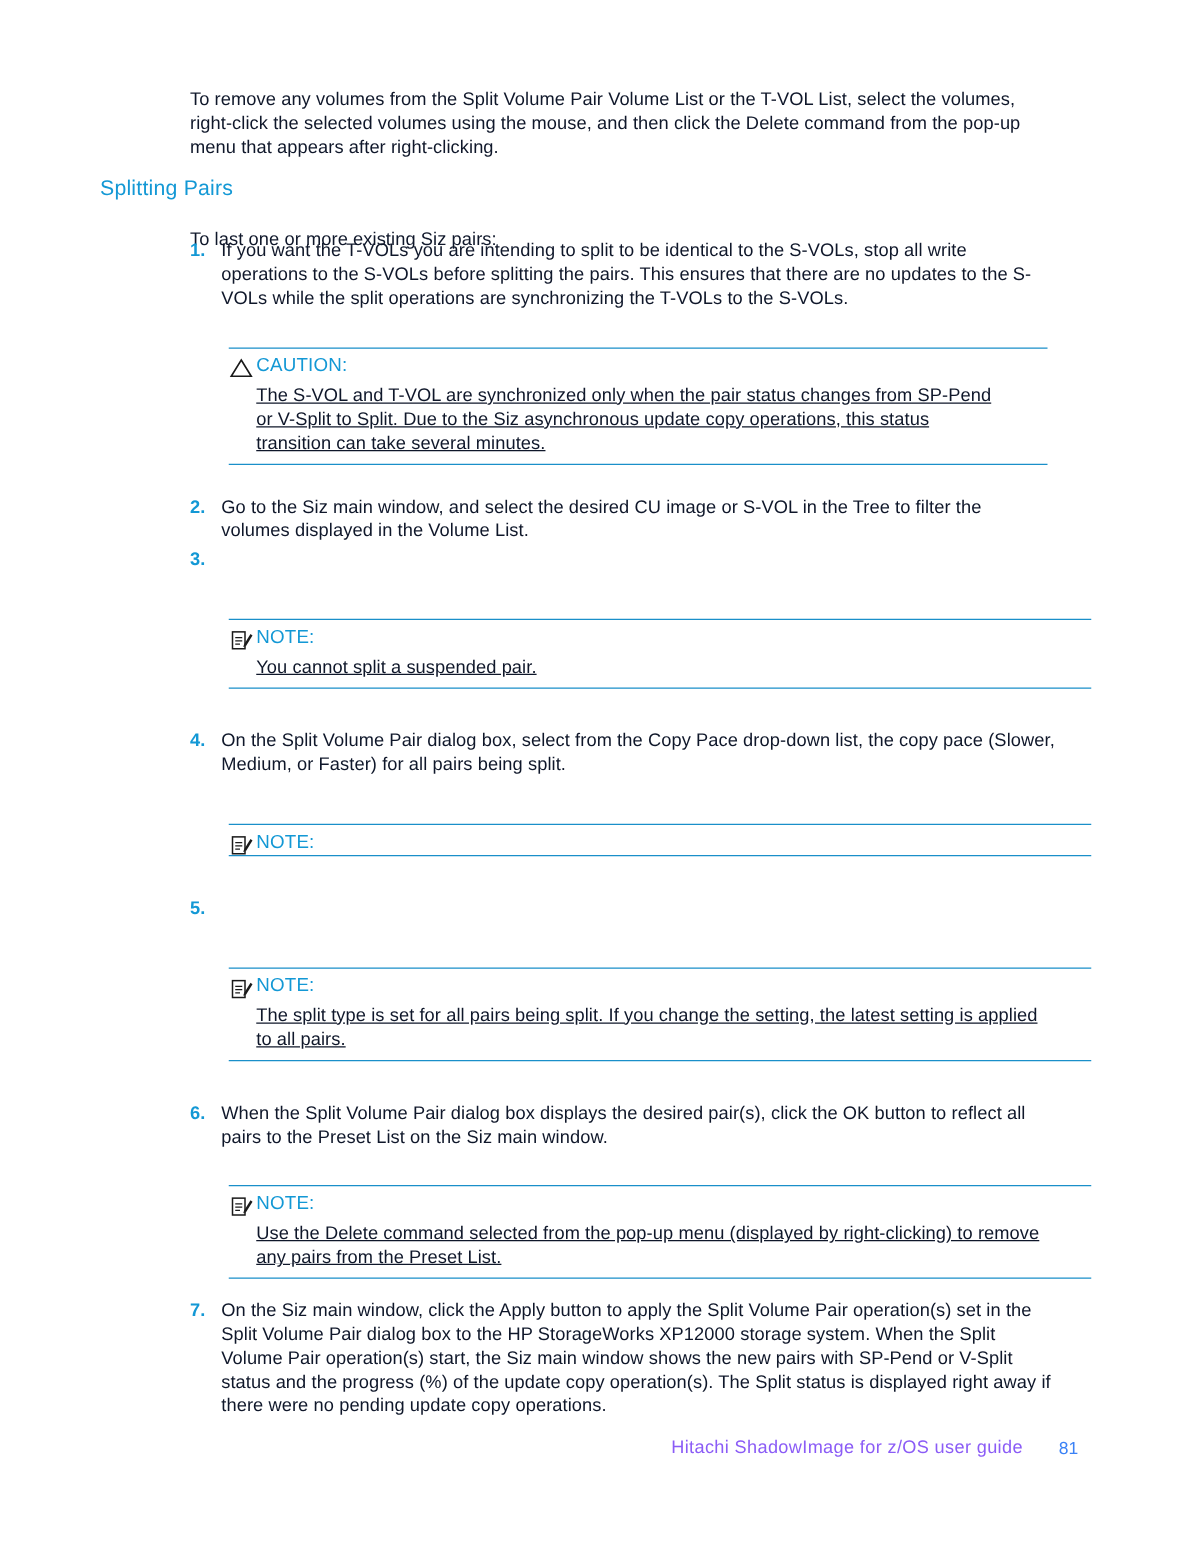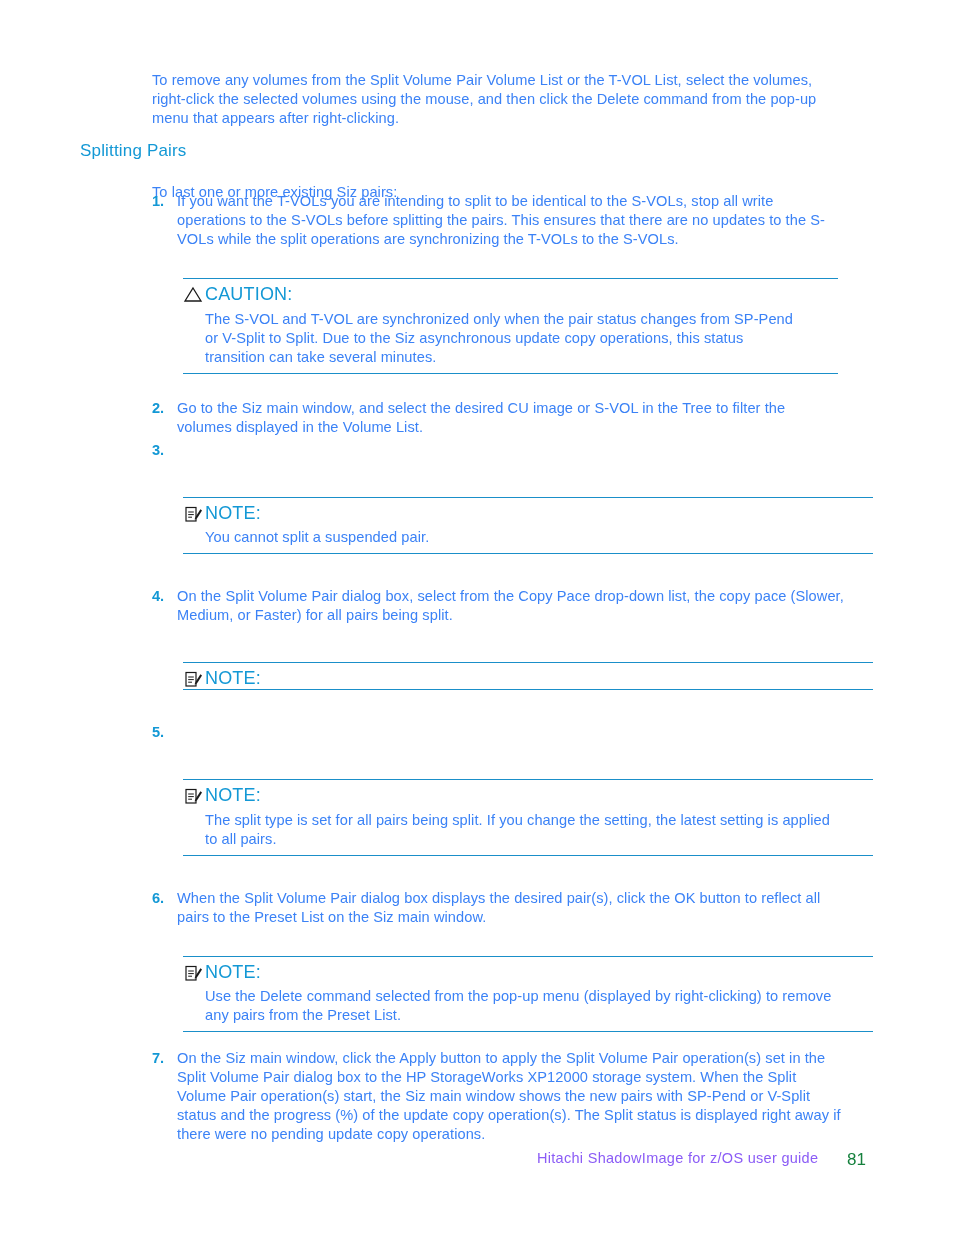--- a/index.html
+++ b/index.html
@@ -20,21 +20,21 @@
     position: relative;
     width: 954px;
     height: 1235px;
     box-sizing: border-box;
   }
 
   
   .body-text {
     font-size: 14.6px;
     line-height: 1.30;
-    color: #3b82f6;
+    color: #0f172a;
     letter-spacing: 0.005em;
   }
 
   
   .intro-para {
     position: absolute;
     left: 152px;
     top: 56px;
     width: 692px;
   }
@@ -109,29 +109,30 @@
   .admon-icon {
     flex: 0 0 22px;
     width: 22px;
     height: 18px;
     position: relative;
     top: 1px;
   }
   .admon-icon svg { display: block; }
   .admon-label {
     color: #1398d5;
-    font-size: 18px;
+    font-size: 15px;
     letter-spacing: 0.01em;
     line-height: 1.1;
   }
   .admon-body {
     margin-left: 22px;
     margin-top: 5px;
     margin-bottom: 6px;
     padding-right: 40px;
+    text-decoration: underline;
   }
 
   .admon.w-note  { width: 690px; }
   .admon.w-caution { width: 655px; }
 
   
   .gap-sm { height: 10px; }
   .gap-md { height: 18px; }
   .gap-lg { height: 26px; }
 
@@ -149,22 +150,22 @@
     top: 0;
     font-size: 14.5px;
     color: #8b5cf6;
     letter-spacing: 0.02em;
     white-space: nowrap;
   }
   .footer-page {
     position: absolute;
     left: 847px;
     top: 0;
-    font-size: 17px;
-    color: #15803d;
+    font-size: 14px;
+    color: #3b82f6;
   }
 </style>
 </head>
 <body>
 
 <div class="page">
 
   <p class="body-text intro-para">To remove any volumes from the Split Volume Pair Volume List or the T-VOL List, select the volumes, right-click the selected volumes using the mouse, and then click the Delete command from the pop-up menu that appears after right-clicking.</p>
 
   <h1 class="section-heading">Splitting Pairs</h1>

